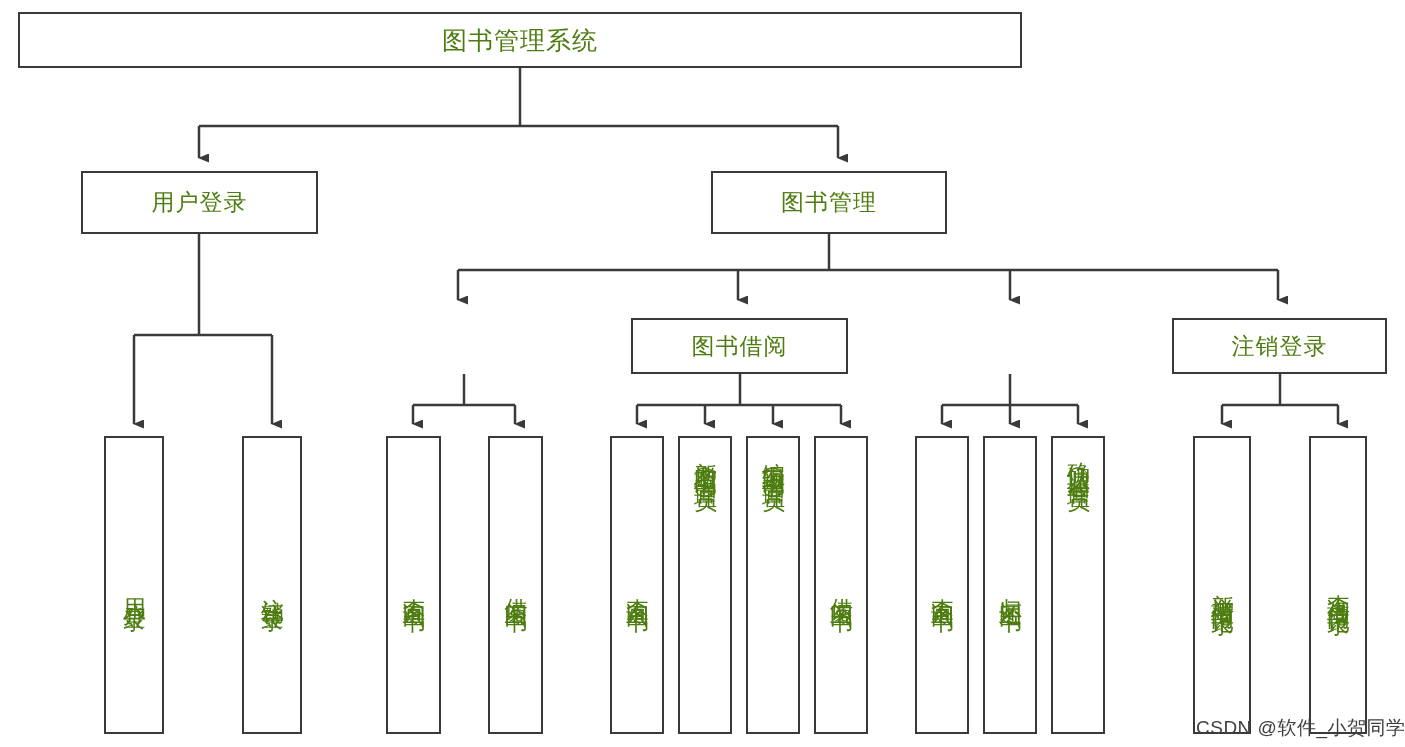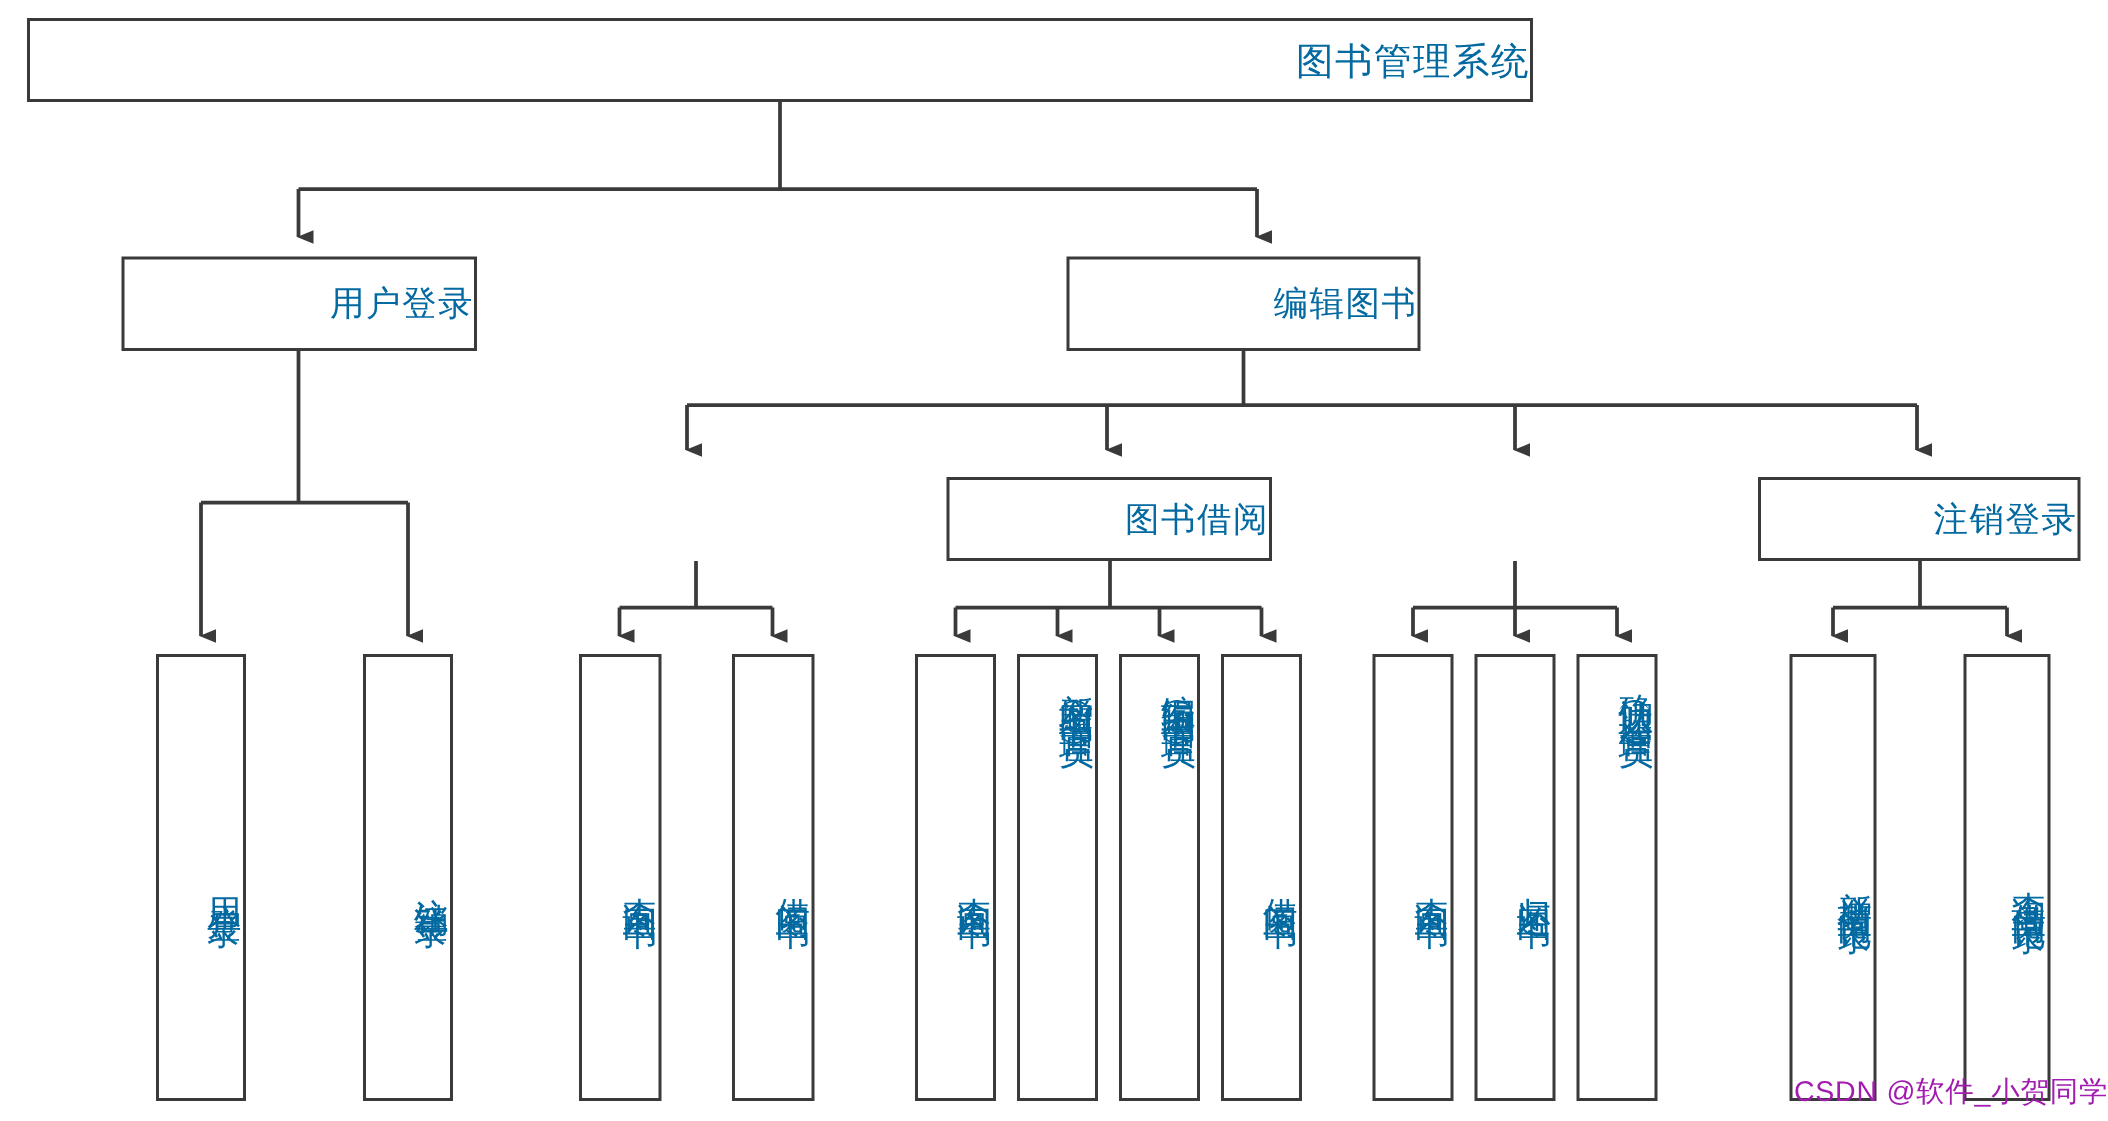--- a/index.html
+++ b/index.html
@@ -25,22 +25,22 @@
     height: 747px;
     pointer-events: none;
   }
   .node {
     position: absolute;
     box-sizing: border-box;
     background: #ffffff;
     border: 2.5px solid #3a3a3a;
     display: flex;
     align-items: center;
-    justify-content: flex-end;
-    color: #0369a1;
+    justify-content: center;
+    color: #4d7c0f;
   }
   .node.horiz {
     font-size: 23px;
     letter-spacing: 1px;
   }
   .node.vert {
     font-size: 23px;
     padding-top: 6px;
     align-items: flex-start;
   }
@@ -50,21 +50,21 @@
     line-height: 1.12;
     letter-spacing: 4px;
     white-space: nowrap;
   }
   .node.vert.center .vlabel { margin-top: auto; margin-bottom: auto; }
   .node.root {
     font-size: 25px;
   }
   .watermark {
     position: absolute;
-    color: #a21caf;
+    color: #404040;
     font-size: 19px;
     white-space: nowrap;
     letter-spacing: 0.5px;
   }
 </style>
 </head>
 <body>
 
 <div id="canvas">
 
@@ -119,21 +119,21 @@
   </svg>
 
   <div class="node horiz root" style="left:18px; top:12px; width:1004px; height:56px;">
     <span>图书管理系统</span>
   </div>
 
   <div class="node horiz" style="left:81px; top:171px; width:237px; height:63px;">
     <span>用户登录</span>
   </div>
   <div class="node horiz" style="left:711px; top:171px; width:236px; height:63px;">
-    <span>编辑图书</span>
+    <span>图书管理</span>
   </div>
 
   <div class="node horiz" style="left:631px; top:318px; width:217px; height:56px;">
     <span>图书借阅</span>
   </div>
   <div class="node horiz" style="left:1172px; top:318px; width:215px; height:56px;">
     <span>注销登录</span>
   </div>
 
   <div class="node vert center" style="left:104px; top:436px; width:60px; height:298px;">

